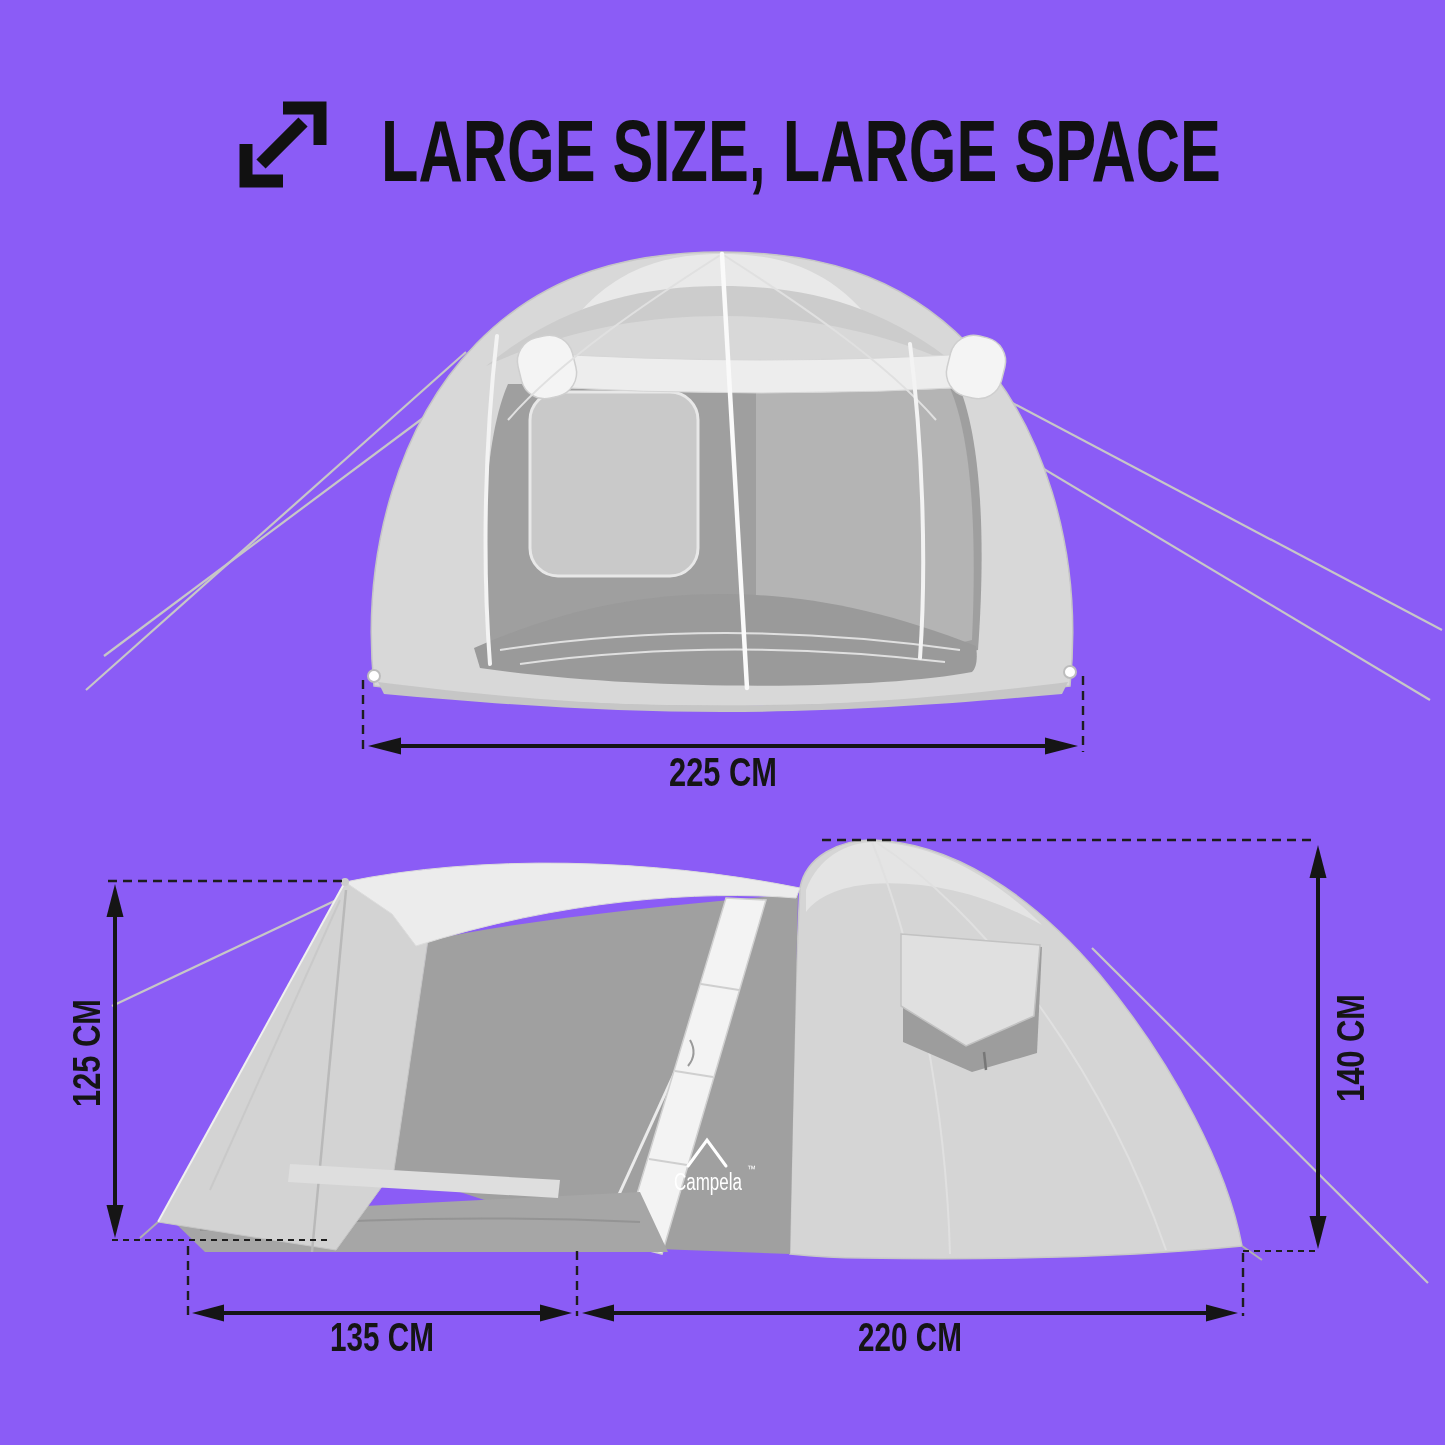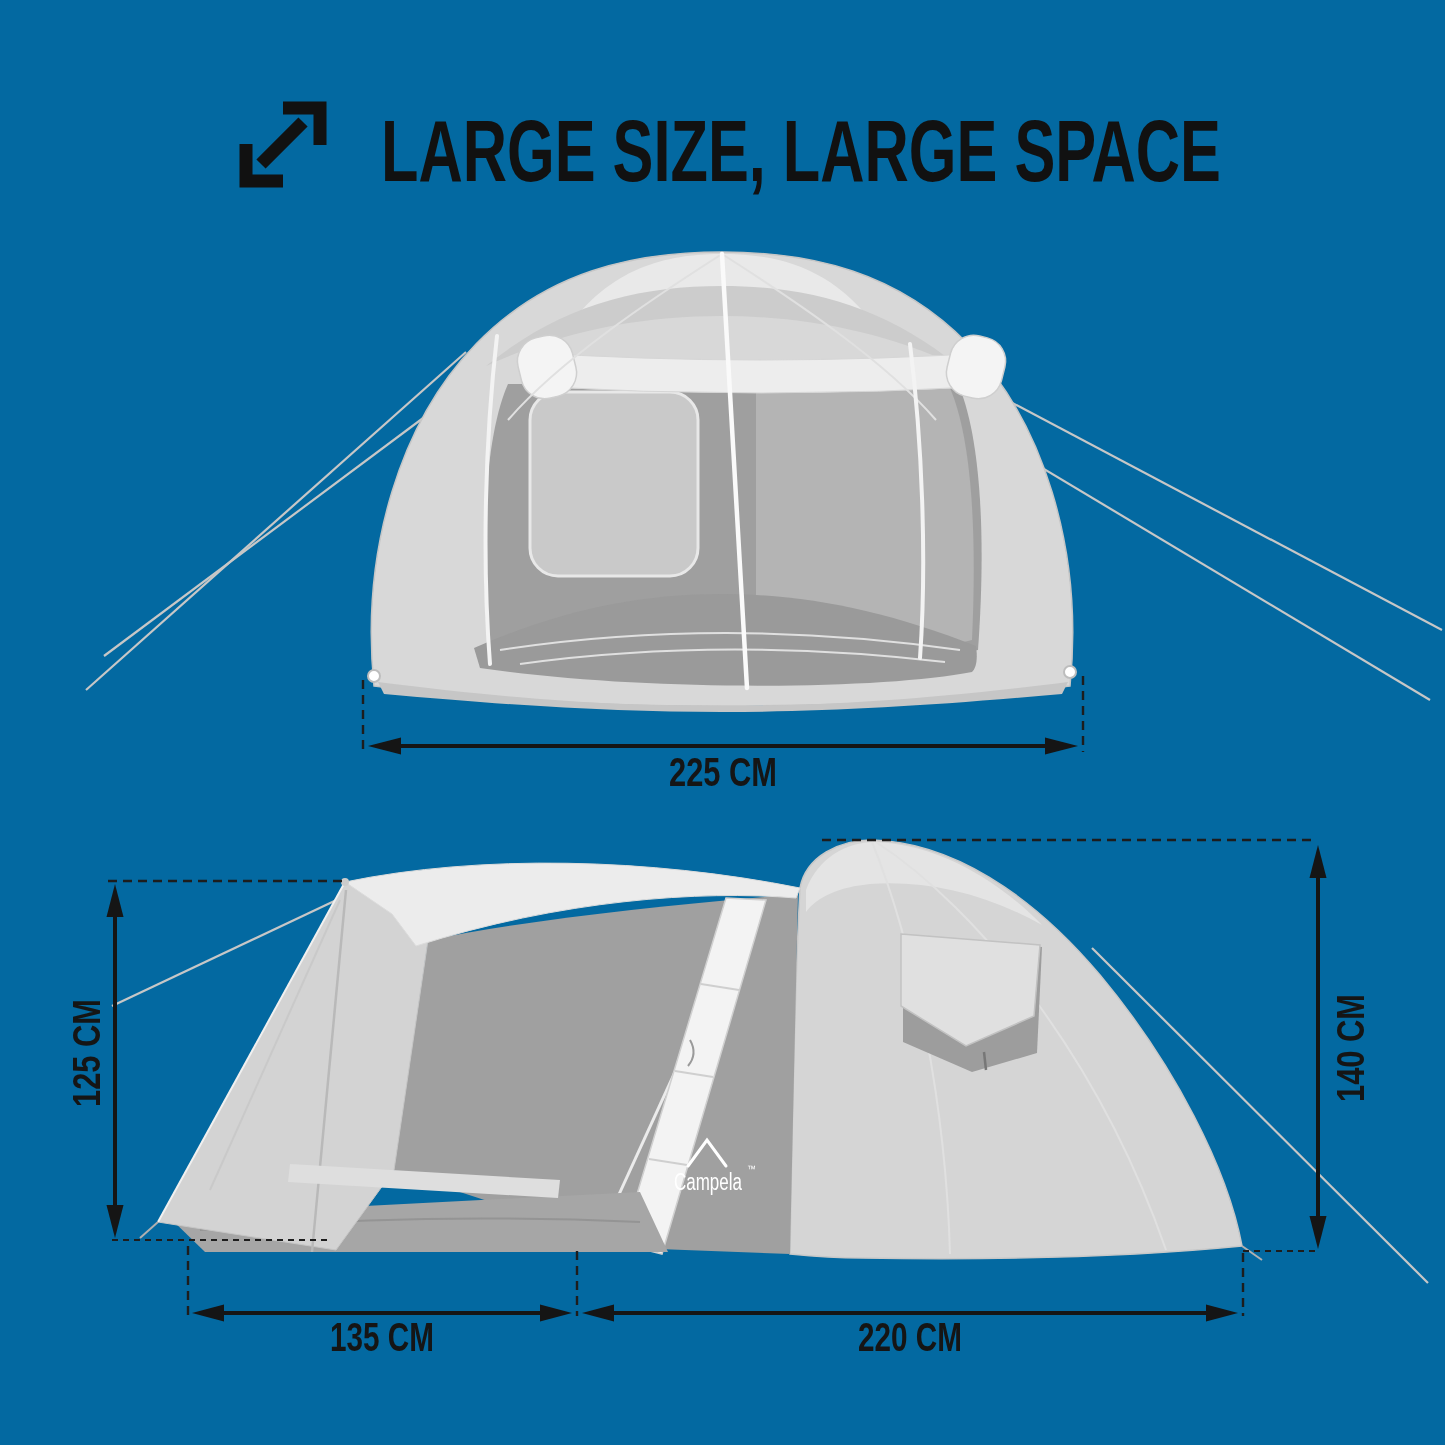--- a/index.html
+++ b/index.html
@@ -4,21 +4,21 @@
 <style>
   html, body {
     margin: 0;
     padding: 0;
     background: #ffffff;
   }
   .canvas {
     position: relative;
     width: 1445px;
     height: 1445px;
-    background: #0369a1;
+    background: #8b5cf6;
     overflow: hidden;
     font-family: "Liberation Sans", sans-serif;
   }
   svg { display: block; }
 
   .title-text {
     font-family: "Liberation Sans", sans-serif;
     font-weight: 700;
     font-size: 88px;
     fill: #111111;

